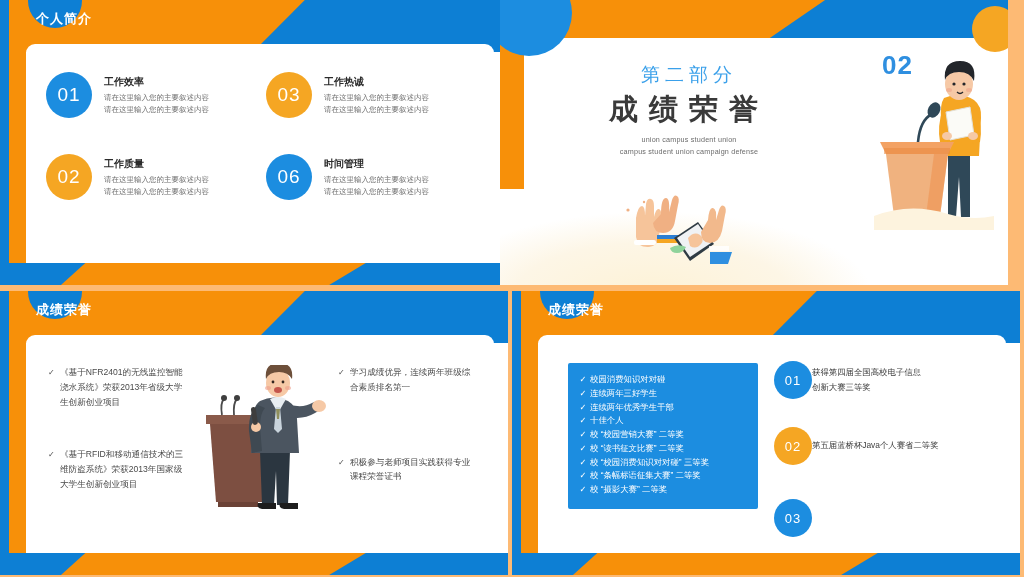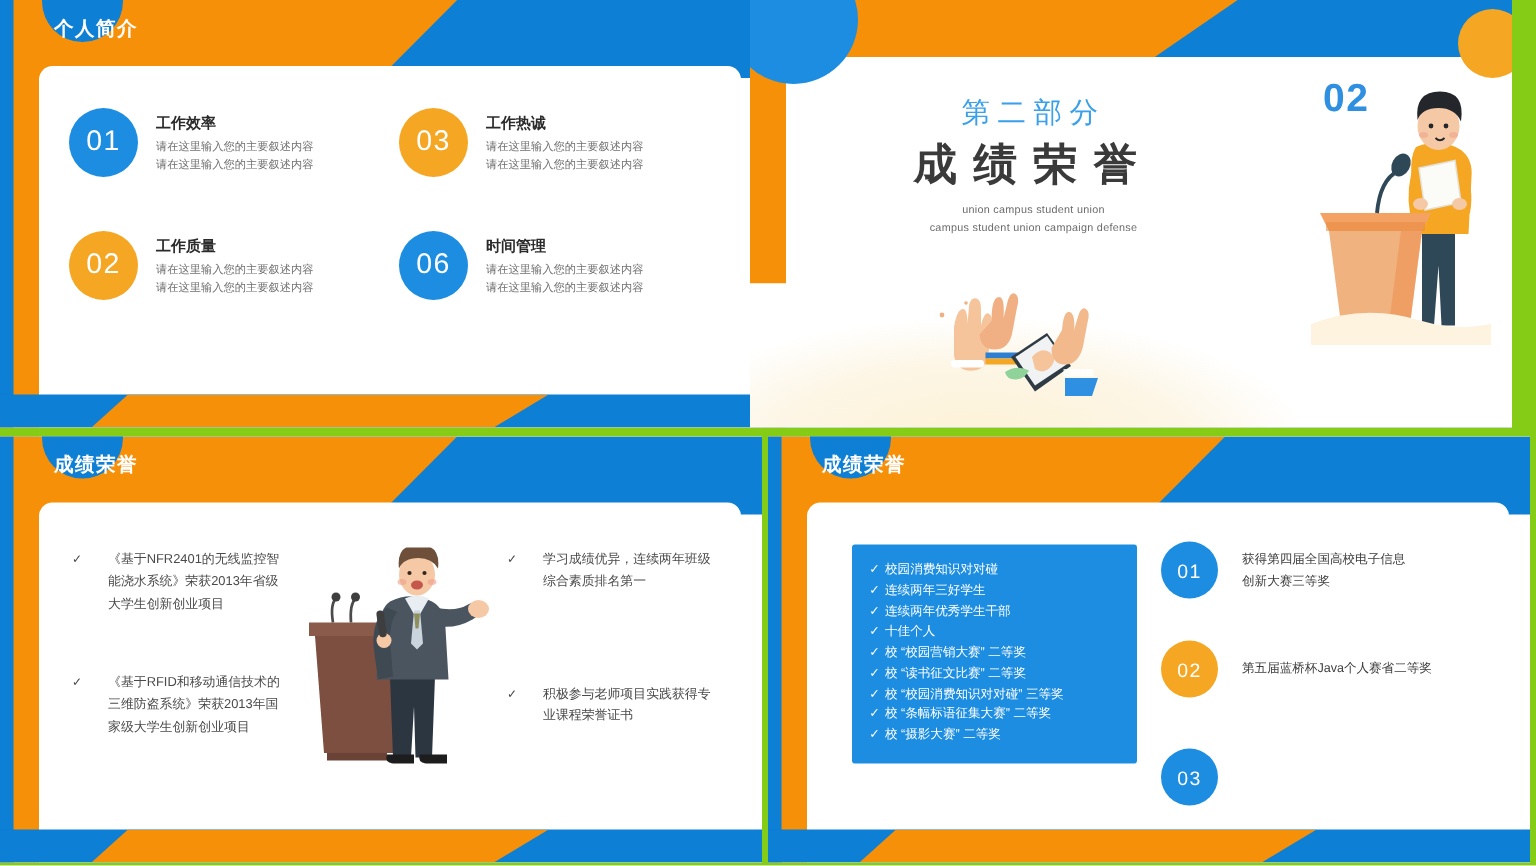--- a/index.html
+++ b/index.html
@@ -1,17 +1,17 @@
 <!DOCTYPE html>
 <html><head>
 <meta charset="utf-8">
 <style>
   html,body{margin:0;padding:0;background:#ffffff;}
   body{font-family:"Liberation Sans","DejaVu Sans",sans-serif;}
-  .canvas{position:relative;width:1024px;height:577px;background:#84cc16;overflow:hidden;}
+  .canvas{position:relative;width:1024px;height:577px;background:#fdba74;overflow:hidden;}
 
   
   .slide{position:absolute;overflow:hidden;background:#ffffff;}
   .s1{left:0;top:0;width:508px;height:285px;}
   .s2{left:500px;top:0;width:508px;height:285px;}
   .s3{left:0;top:291px;width:508px;height:284px;}
   .s4{left:512px;top:291px;width:508px;height:284px;}
 
   
   .deco{position:absolute;inset:0;}
@@ -56,35 +56,35 @@
   .cloud{position:absolute;left:0;right:0;bottom:0;height:96px;z-index:2;
      background:radial-gradient(60% 120% at 30% 110%,#fdf2d6 0%,#fdf6e6 45%,#ffffff 72%),
                 radial-gradient(55% 110% at 78% 115%,#fdeecd 0%,#fdf6e6 50%,#ffffff 78%);}
 
   
   .cols2{position:absolute;left:48px;top:74px;right:30px;display:flex;}
   .col{flex:1;}
   .col.mid{flex:0 0 150px;}
   .bullet{display:flex;font-size:8.6px;color:#4a4a4a;line-height:1.72;margin-bottom:38px;}
   .bullet .ck{flex:0 0 10px;color:#4a4a4a;font-size:8px;padding-top:1px;}
-  .bullet .bt{margin-left:14px;}
+  .bullet .bt{margin-left:2px;}
   .bullet.r{font-size:8.6px;}
 
   
   .bluebox{position:absolute;left:56px;top:72px;width:190px;background:#1c8de0;border-radius:2px;
      padding:10px 6px 12px 6px;box-sizing:border-box;}
   .bluebox .li{display:flex;color:#ffffff;font-size:8.4px;line-height:1.64;padding:0 2px;}
   .bluebox .li .ck{flex:0 0 14px;text-align:center;}
   .numlist{position:absolute;left:262px;top:70px;right:16px;}
   .nrow{display:flex;align-items:center;margin-bottom:28px;}
   .nrow .circ{flex:0 0 auto;width:38px;height:38px;border-radius:50%;display:flex;align-items:center;
      justify-content:center;color:#ffffff;font-size:13px;letter-spacing:1px;}
   .nrow .circ.blue{background:#1c8de0;}
   .nrow .circ.orange{background:#f5a623;}
-  .nrow .ntxt{margin-left:16px;font-size:8.4px;color:#3d3d3d;line-height:1.8;}
+  .nrow .ntxt{font-size:8.4px;color:#3d3d3d;line-height:1.8;}
 
   
   .ill{position:absolute;}
 </style>
 </head>
 <body>
 
 <div class="canvas">
 
   <div class="slide s1">

